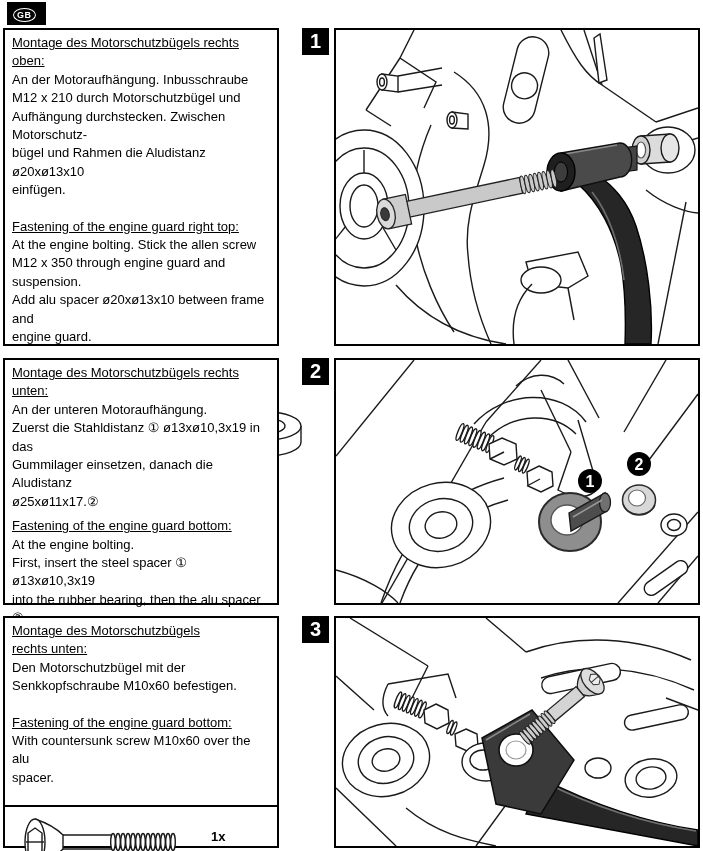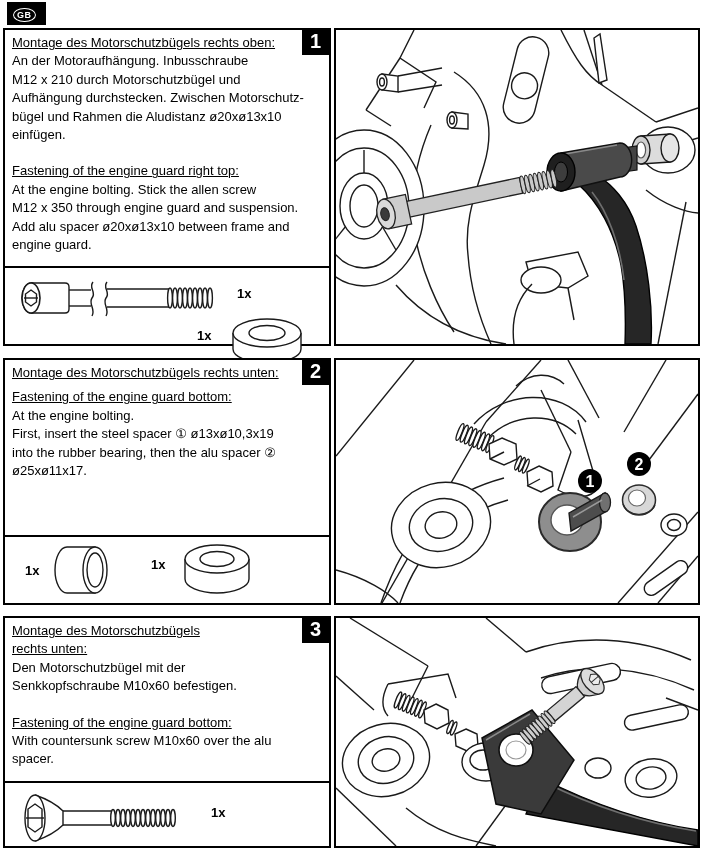--- a/index.html
+++ b/index.html
@@ -11,21 +11,21 @@
     position:absolute;left:7px;top:2px;height:21px;background:#000;color:#fff;
     display:flex;align-items:center;gap:6px;padding:2px 10px 0 6px;
   }
   .gb-oval{
     border:1.6px solid #fff;border-radius:50%;font-size:9px;font-weight:bold;
     padding:1px 3px;line-height:10px;letter-spacing:.5px;
   }
   .header-title{font-weight:bold;font-size:13.5px;letter-spacing:.2px;white-space:nowrap;}
 
   .text-box{
-    position:absolute;left:3px;width:328px;border:2px solid #000;background:#fff;
+    position:absolute;left:3px;width:276px;border:2px solid #000;background:#fff;
     box-sizing:border-box;display:flex;flex-direction:column;
   }
   .text-content{padding:4px 7px 0 7px;font-size:13px;line-height:18.4px;}
   .pre{white-space:pre-line;}
   .para-heading{text-decoration:underline;}
   .para{margin:0 0 18px 0;}
   .para:last-child{margin-bottom:12px;}
 
   .parts-area{border-top:2px solid #000;margin-top:auto;position:relative;background:#fff;}
   .qty{position:absolute;font-weight:bold;font-size:13px;}
@@ -180,20 +180,24 @@
       <ellipse cx="167" cy="0" rx="2.2" ry="9" fill="#c9c9c9" stroke="#222" stroke-width="1"></ellipse>
       <ellipse cx="171.5" cy="0" rx="2.2" ry="9" fill="#c9c9c9" stroke="#222" stroke-width="1"></ellipse>
     </g>
   </svg>
 </div>
 
 <div class="text-box" style="top:358px;height:247px;">
   <div class="text-content">
     <div class="para" style="margin-bottom:6px;">
       <div class="para-heading pre">Montage des Motorschutzbügels rechts unten:</div>
+      <div class="pre">An der unteren Motoraufhängung.
+Zuerst die Stahldistanz ① ø13xø10,3x19 in das
+Gummilager einsetzen, danach die Aludistanz
+ø25xø11x17.②</div>
     </div>
     <div class="para">
       <div class="para-heading pre">Fastening of the engine guard bottom:</div>
       <div class="pre">At the engine bolting.
 First, insert the steel spacer ① ø13xø10,3x19
 into the rubber bearing, then the alu spacer ②
 ø25xø11x17.</div>
     </div>
   </div>
   <div class="parts-area" style="height:66px;">
@@ -287,21 +291,21 @@
       <circle cx="254" cy="121" r="12" fill="#000"></circle>
       <text x="254" y="127" text-anchor="middle" fill="#fff" font-size="16" font-weight="bold" font-family="Liberation Sans, sans-serif">1</text>
     </g>
     <g>
       <circle cx="303" cy="104" r="12" fill="#000"></circle>
       <text x="303" y="110" text-anchor="middle" fill="#fff" font-size="16" font-weight="bold" font-family="Liberation Sans, sans-serif">2</text>
     </g>
   </svg>
 </div>
 
-<div class="text-box" style="top:616px;height:232px;">
+<div class="text-box" style="top:616px;height:232px;gap:6px;">
   <div class="text-content">
     <div class="para">
       <div class="para-heading pre">Montage des Motorschutzbügels
 rechts unten:</div>
       <div class="pre">Den Motorschutzbügel mit der
 Senkkopfschraube M10x60 befestigen.</div>
     </div>
     <div class="para">
       <div class="para-heading pre">Fastening of the engine guard bottom:</div>
       <div class="pre">With countersunk screw M10x60 over the alu

